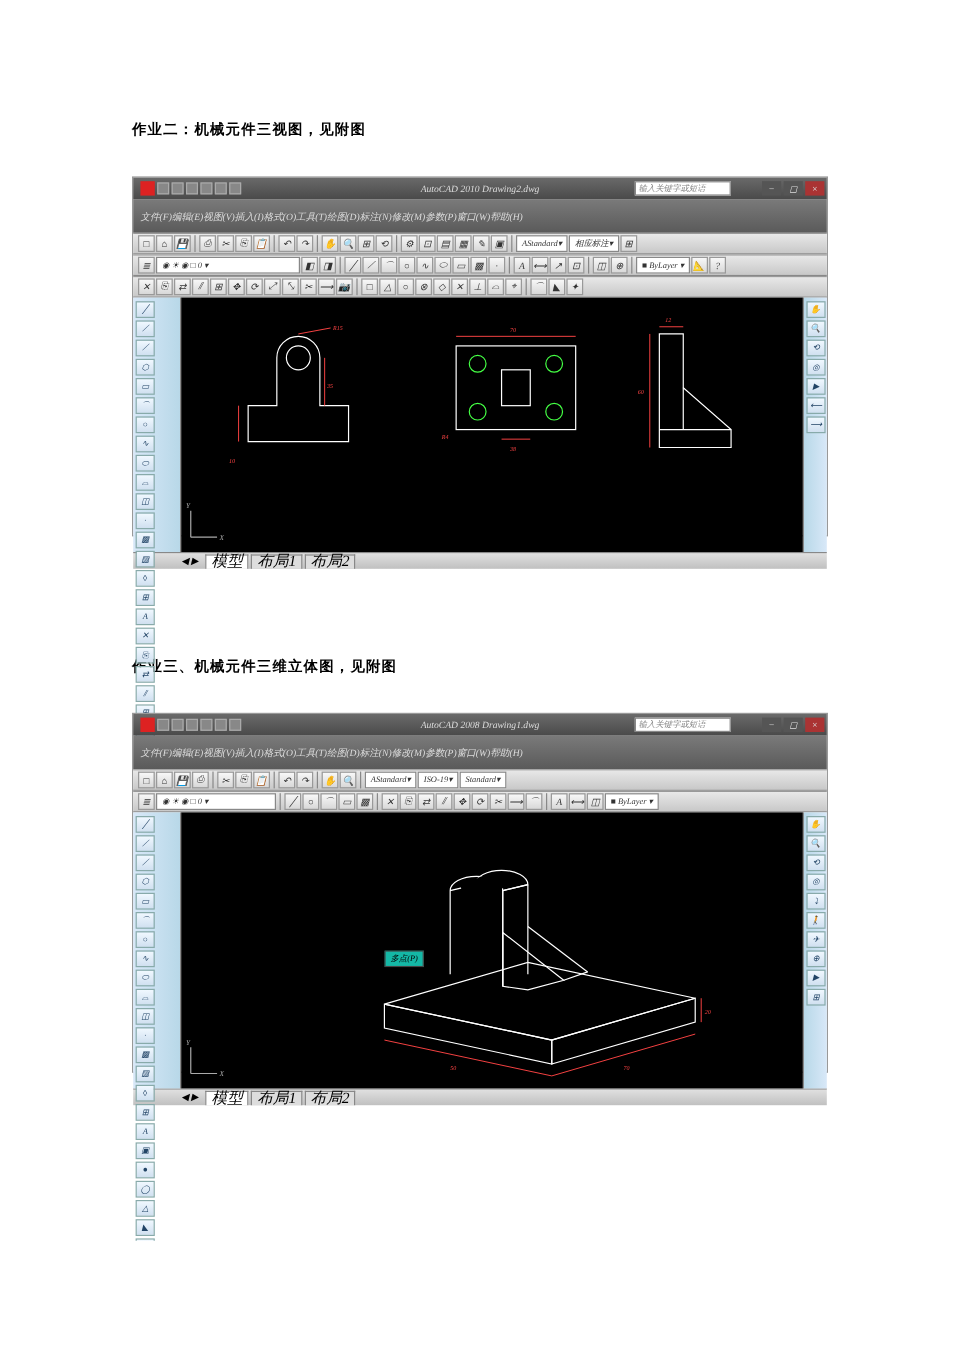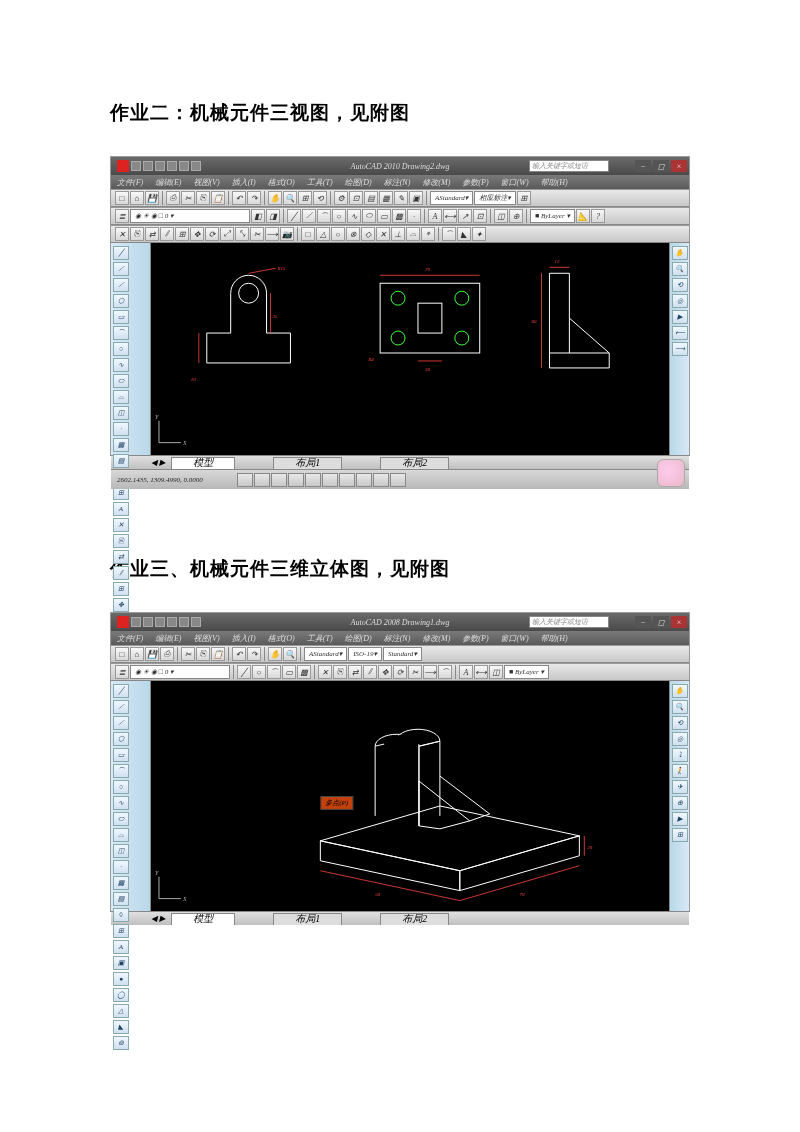--- a/index.html
+++ b/index.html
@@ -3,21 +3,21 @@
   <meta charset="utf-8">
   <style>
     * { margin: 0; padding: 0; box-sizing: border-box; }
     body {
       background: #ffffff;
       width: 800px;
       font-family: 'SimSun', serif;
       padding: 100px 110px 40px 110px;
     }
     .heading {
-      font-size: 19px;
+      font-size: 12px;
       font-weight: bold;
       color: #000;
       margin-bottom: 30px;
       letter-spacing: 1px;
     }
     .cad-screenshot {
       width: 580px;
       height: 300px;
       position: relative;
       margin-bottom: 100px;
@@ -79,26 +79,26 @@
       right: 80px;
       width: 80px;
       height: 12px;
       background: #fff;
       border: 1px solid #888;
       font-size: 7px;
       color: #888;
       padding-left: 2px;
     }
     .menu-bar {
-      height: 14px;
+      height: 28px;
       background: linear-gradient(180deg, #7a7a7a, #5a5a5a);
       display: flex;
       align-items: center;
       padding: 0 6px;
-      gap: 12px;
+      gap: 0;
     }
     .menu-item-cad {
       color: #ddd;
       font-size: 8px;
     }
     .toolbar-row {
       height: 18px;
       background: linear-gradient(180deg, #e8e8e8, #c8c8c8);
       border-top: 1px solid #999;
       border-bottom: 1px solid #888;
@@ -189,29 +189,29 @@
       height: 14px;
       background: linear-gradient(180deg, #e0e0e0, #c0c0c0);
       display: flex;
       align-items: center;
       padding: 0 40px;
       gap: 2px;
       border-top: 1px solid #888;
     }
     .model-tab {
       height: 12px;
-      padding: 0 21px;
+      padding: 0 4px;
       background: #fff;
       border: 1px solid #888;
       border-bottom: none;
-      font-size: 10px;
-      display: flex;
-      align-items: center;
-    }
-    .model-tab.inactive { background: #ddd; margin-left: 36px; }
+      font-size: 13px;
+      display: flex;
+      align-items: center;
+    }
+    .model-tab.inactive { background: #ddd; }
     .status-bar {
       height: 20px;
       background: linear-gradient(180deg, #d8d8d8, #b8b8b8);
       display: flex;
       align-items: center;
       padding: 0 6px;
       font-size: 7px;
       color: #222;
       border-top: 1px solid #888;
       position: relative;
@@ -234,21 +234,21 @@
       right: 4px;
       bottom: 2px;
       width: 28px;
       height: 28px;
       background: radial-gradient(circle at 40% 40%, #fce, #e8b8c8);
       border-radius: 6px;
       border: 1px solid #aaa;
     }
     .tooltip-box {
       position: absolute;
-      background: #c2410c;
+      background: #14b8a6;
       border: 1px solid #444;
       font-size: 7px;
       padding: 1px 4px;
       color: #000;
     }
   </style>
 </head>
 <body>
 
 <div class="heading">作业二：机械元件三视图，见附图</div>
@@ -461,36 +461,20 @@
     </div>
   </div>
 
   <div class="tabs-row">
     <span style="font-size:8px;margin-right:4px">◀ ▶</span>
     <div class="model-tab">模型</div>
     <div class="model-tab inactive">布局1</div>
     <div class="model-tab inactive">布局2</div>
   </div>
 
-  <div class="status-bar">
-    <div class="status-coords">2602.1435, 1309.4990, 0.0000</div>
-    <div class="status-buttons">
-      <div class="status-btn"></div>
-      <div class="status-btn"></div>
-      <div class="status-btn"></div>
-      <div class="status-btn"></div>
-      <div class="status-btn"></div>
-      <div class="status-btn"></div>
-      <div class="status-btn"></div>
-      <div class="status-btn"></div>
-      <div class="status-btn"></div>
-      <div class="status-btn"></div>
-    </div>
-    <div class="avatar"></div>
-  </div>
 </div>
 
 <div class="heading">作业三、机械元件三维立体图，见附图</div>
 
 <div class="cad-screenshot">
 
   <div class="title-bar">
     <div class="logo"></div>
     <div class="qat">
       <div class="qat-icon"></div>

